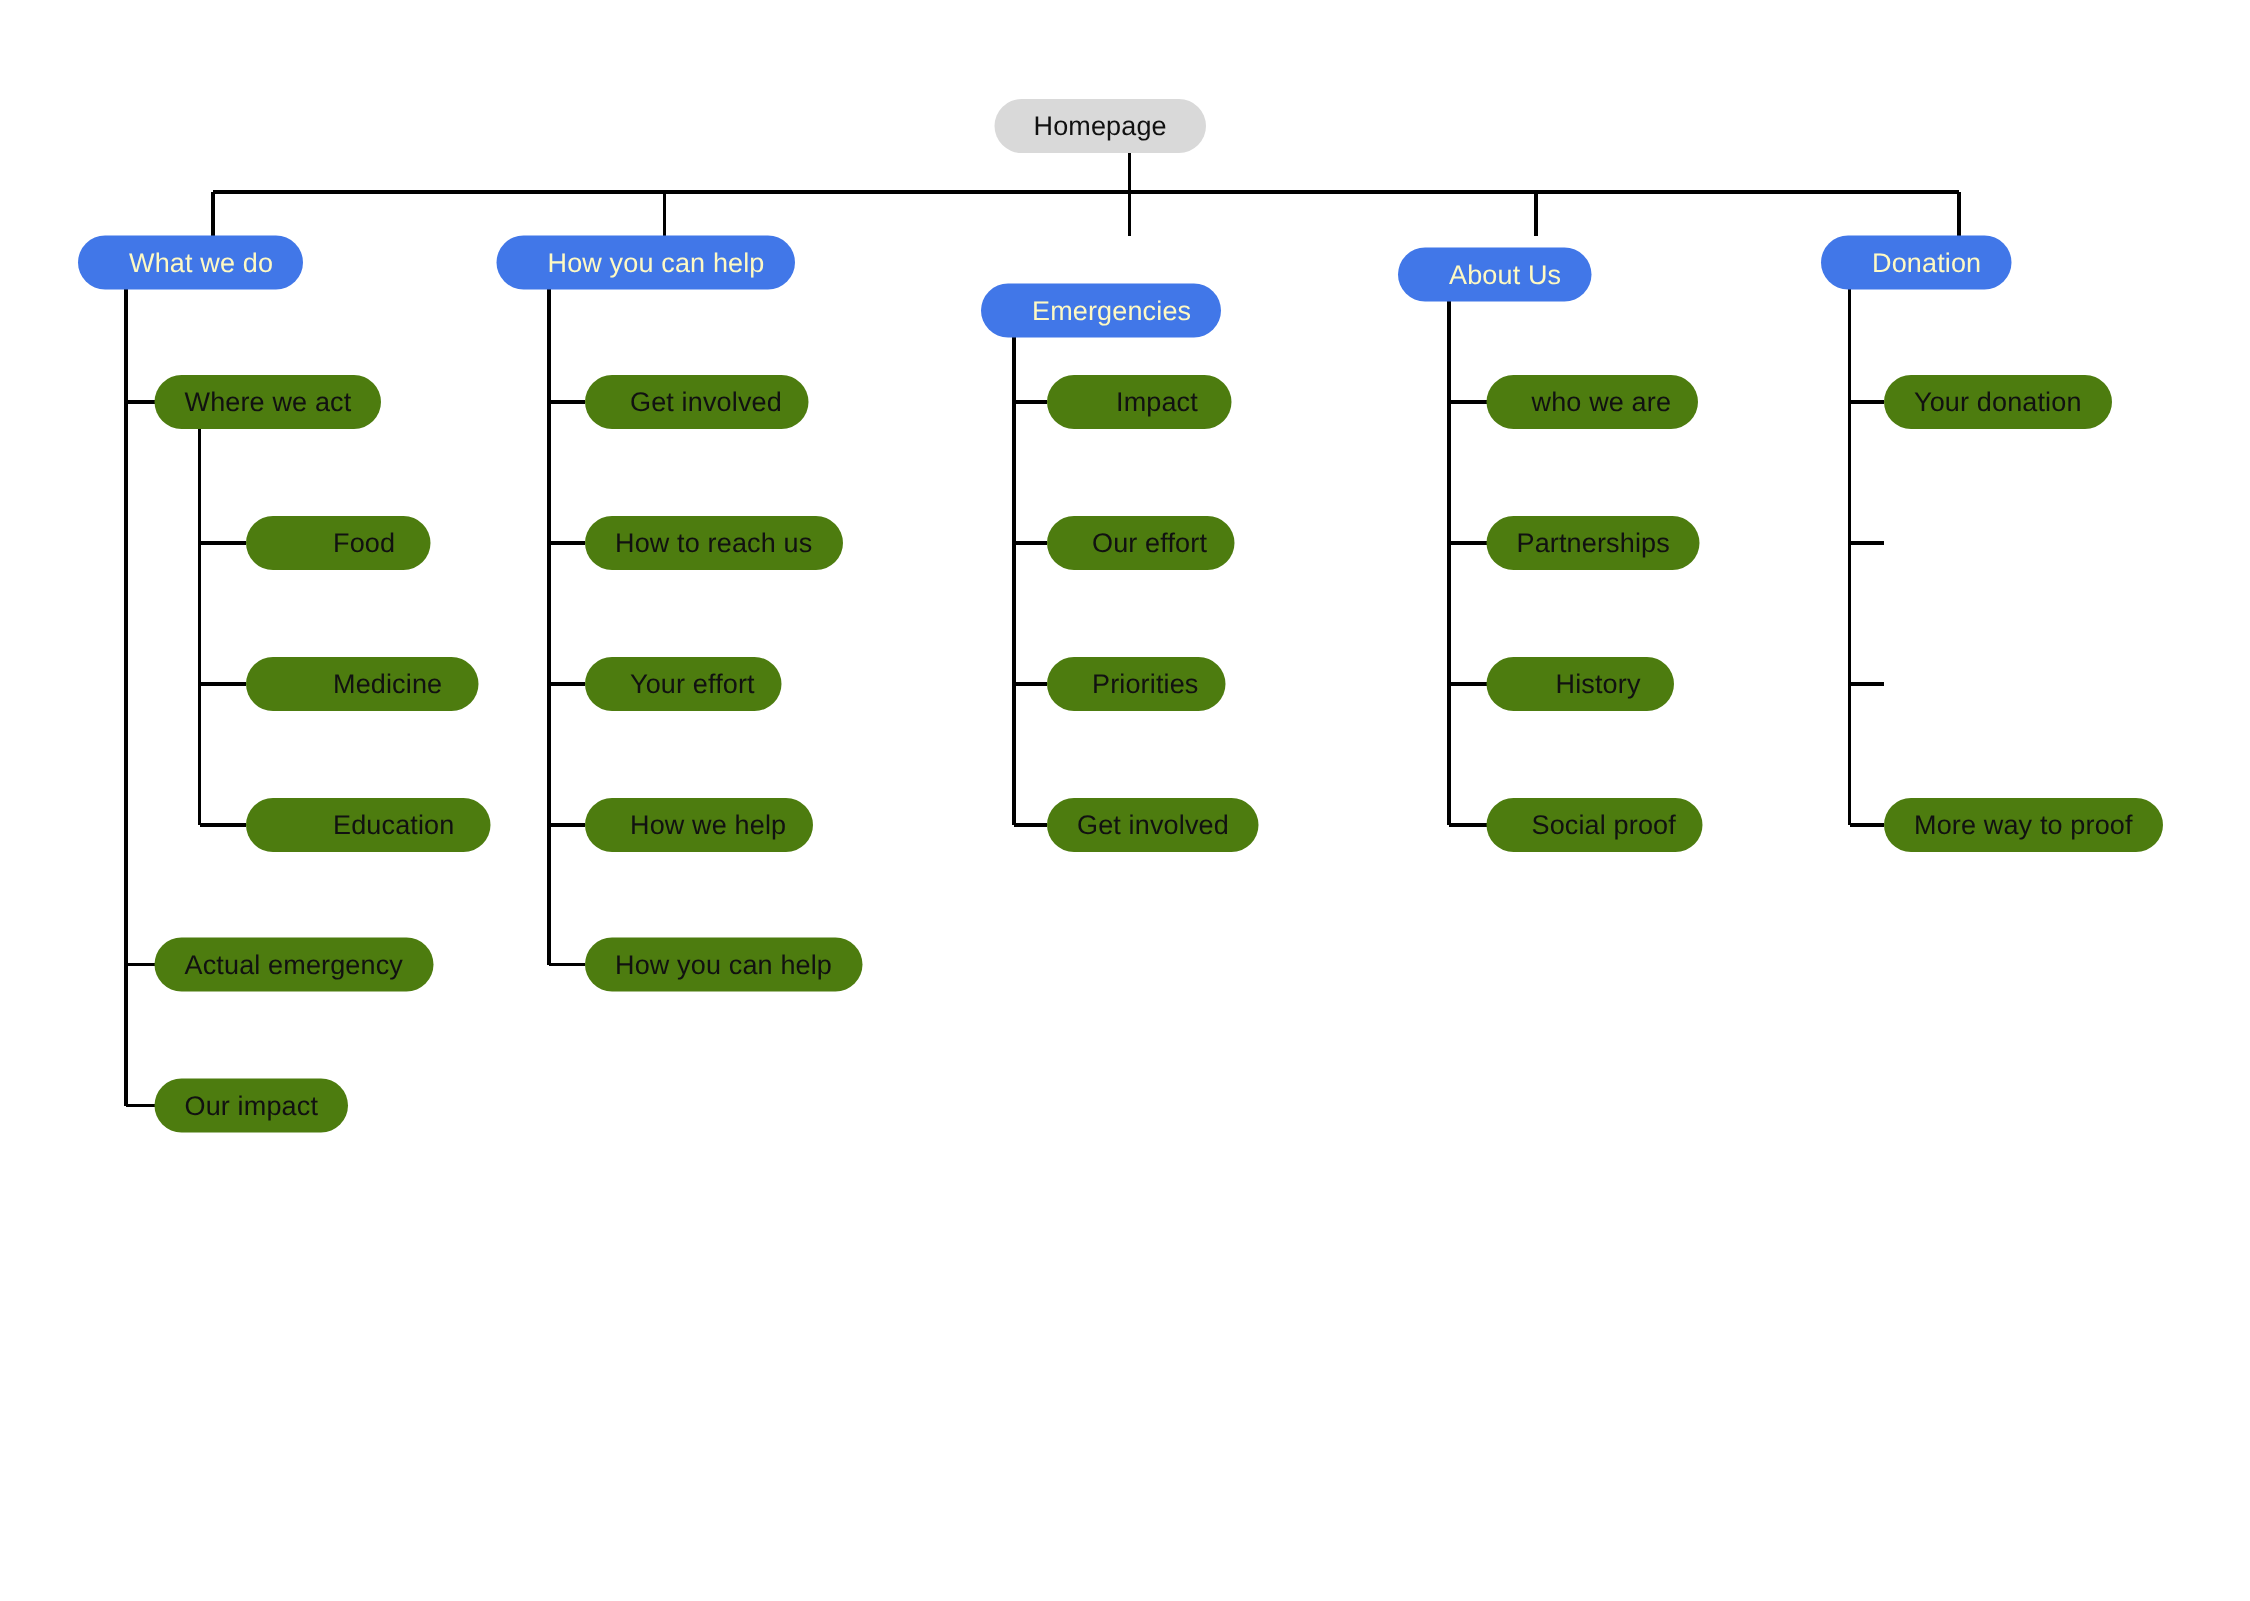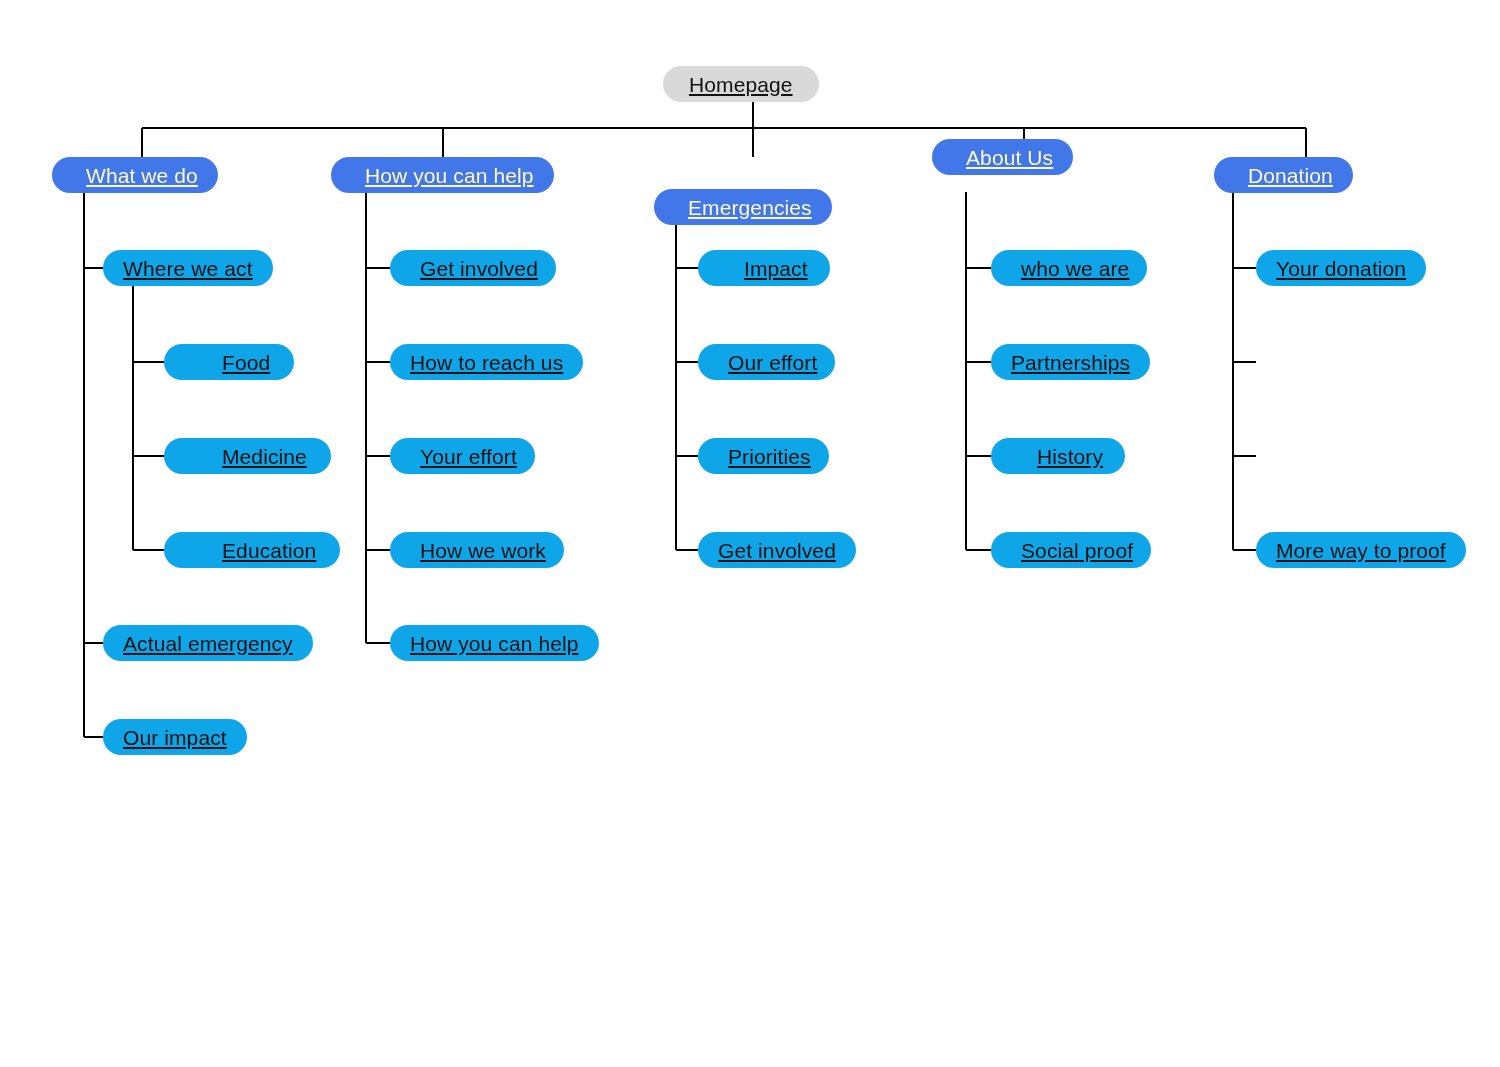--- a/index.html
+++ b/index.html
@@ -34,41 +34,40 @@
   
   .node {
     position: absolute;
     box-sizing: border-box;
     display: flex;
     align-items: center;
     justify-content: center;
     height: 36px;
     border-radius: 18px;
     white-space: nowrap;
-    font-size: 21px;
+    font-size: 18px;
     line-height: 1;
     letter-spacing: 0.1px;
-    text-decoration: underline;
   }
 
   .node.root {
     background: #d9d9d9;
     color: #111111;
     padding: 0 26px;
   }
 
   .node.level1 {
     background: #4177e8;
     color: #fef9c3;
     padding: 0 22px;
   }
 
   .node.level2,
   .node.level3 {
-    background: #0ea5e9;
+    background: #4d7c0f;
     color: #111111;
     padding: 0 20px;
   }
 
   
   .node.level1.pad-left-lg { padding-left: 34px; padding-right: 20px; }
 
   .node.level2.pad-left-lg { padding-left: 30px; padding-right: 18px; }
   .node.level2.pad-left-xl { padding-left: 46px; padding-right: 22px; }
   .node.level3.pad-left-xl { padding-left: 58px; padding-right: 24px; }
@@ -129,21 +128,21 @@
   </svg>
 
   <div class="node root" style="left:663px; top:66px;">Homepage</div>
 
   <div class="node level1 pad-left-lg" style="left:52px; top:157px;">What we do</div>
 
   <div class="node level1 pad-left-lg" style="left:331px; top:157px;">How you can help</div>
 
   <div class="node level1 pad-left-lg" style="left:654px; top:157px;margin-top:32px;">Emergencies</div>
 
-  <div class="node level1 pad-left-lg" style="left:932px; top:139px;">About Us</div>
+  <div class="node level1 pad-left-lg" style="left:932px; top:165px;">About Us</div>
 
   <div class="node level1 pad-left-lg" style="left:1214px; top:157px;">Donation</div>
 
   <div class="node level2" style="left:103px; top:250px;">Where we act</div>
 
   <div class="node level2" style="left:103px; top:625px;">Actual emergency</div>
 
   <div class="node level2" style="left:103px; top:719px;">Our impact</div>
 
   <div class="node level3 pad-left-xl" style="left:164px; top:344px;">Food</div>
@@ -151,21 +150,21 @@
   <div class="node level3 pad-left-xl" style="left:164px; top:438px;">Medicine</div>
 
   <div class="node level3 pad-left-xl" style="left:164px; top:532px;">Education</div>
 
   <div class="node level2 pad-left-lg" style="left:390px; top:250px;">Get involved</div>
 
   <div class="node level2" style="left:390px; top:344px;">How to reach us</div>
 
   <div class="node level2 pad-left-lg" style="left:390px; top:438px;">Your effort</div>
 
-  <div class="node level2 pad-left-lg" style="left:390px; top:532px;">How we work</div>
+  <div class="node level2 pad-left-lg" style="left:390px; top:532px;">How we help</div>
 
   <div class="node level2" style="left:390px; top:625px;">How you can help</div>
 
   <div class="node level2 pad-left-xl" style="left:698px; top:250px;">Impact</div>
 
   <div class="node level2 pad-left-lg" style="left:698px; top:344px;">Our effort</div>
 
   <div class="node level2 pad-left-lg" style="left:698px; top:438px;">Priorities</div>
 
   <div class="node level2" style="left:698px; top:532px;">Get involved</div>

